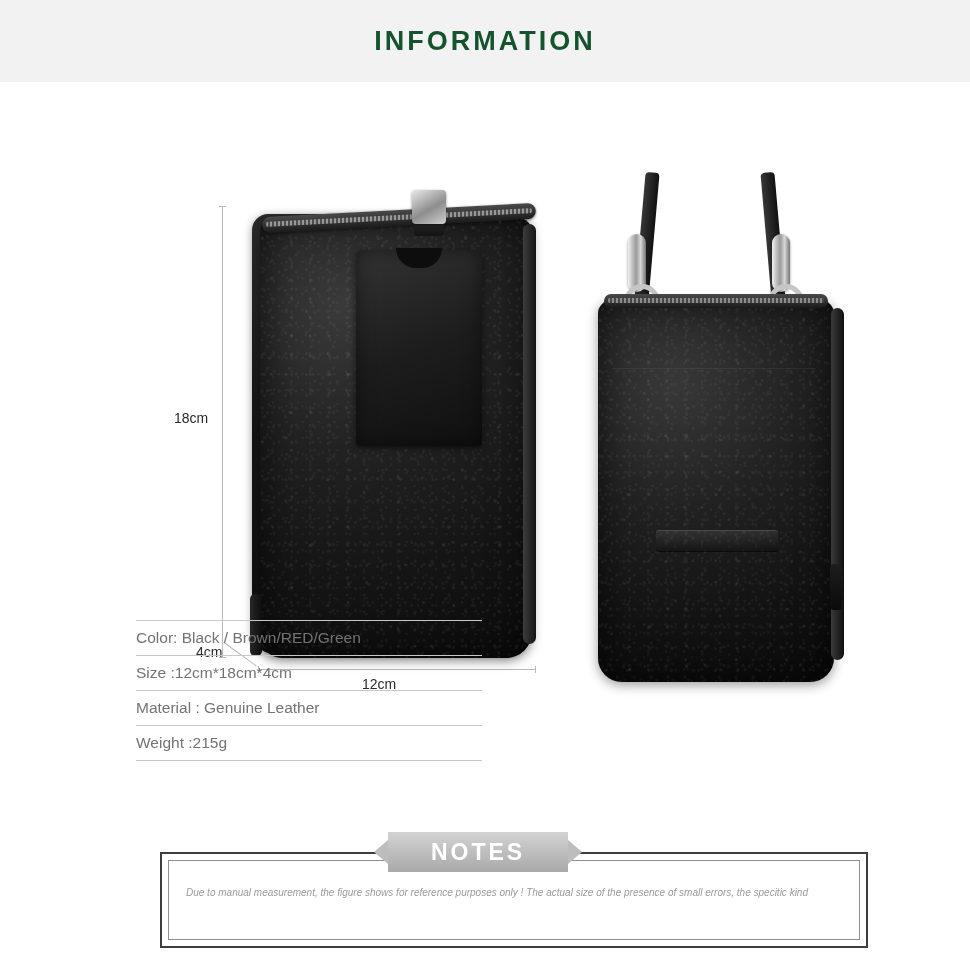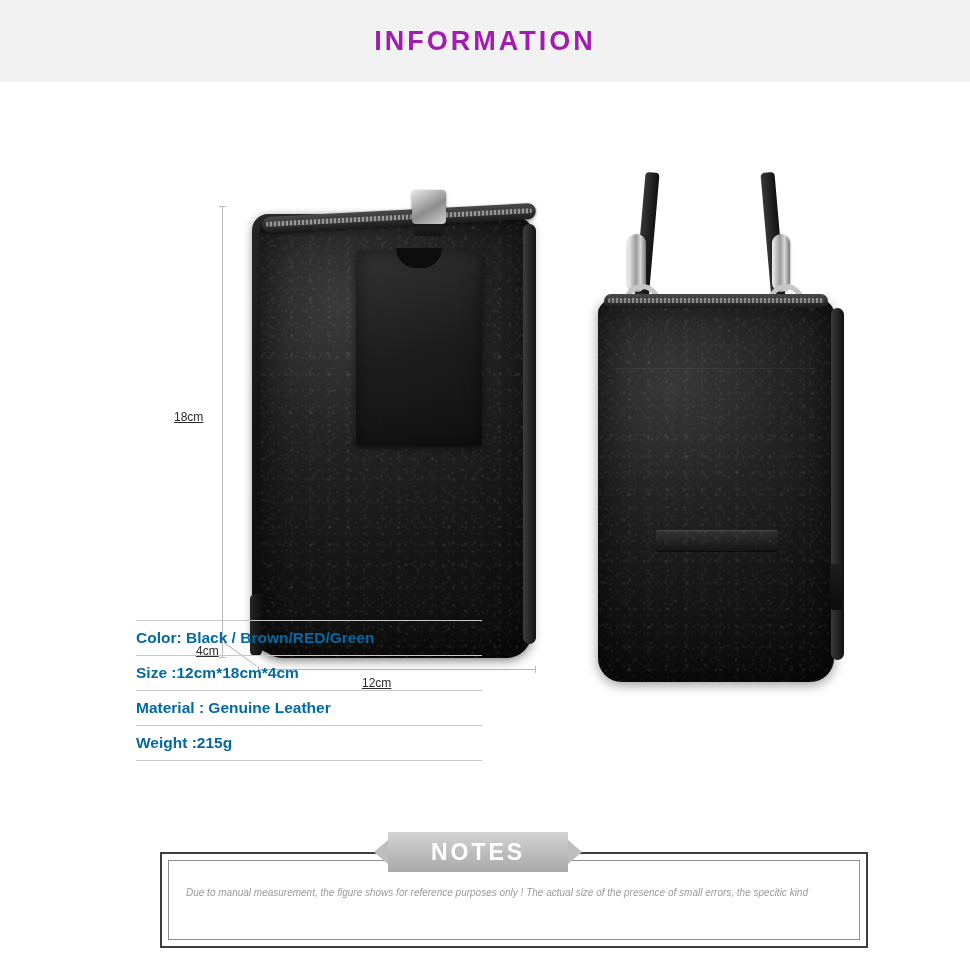--- a/index.html
+++ b/index.html
@@ -29,21 +29,21 @@
     position: absolute;
     left: 0;
     top: 0;
     width: 970px;
     height: 82px;
     line-height: 82px;
     text-align: center;
     font-size: 27px;
     letter-spacing: 3px;
     font-weight: bold;
-    color: #a21caf;
+    color: #14532d;
   }
 
   
   .stage {
     position: absolute;
     left: 0;
     top: 82px;
     width: 970px;
     height: 530px;
   }
@@ -93,24 +93,23 @@
     top: 560px;
     width: 40px;
     height: 1px;
     background: #b9b9b9;
     transform: rotate(36deg);
     transform-origin: left center;
   }
 
   .dim-label {
     position: absolute;
-    font-size: 12px;
+    font-size: 14px;
     color: #2a2a2a;
     white-space: nowrap;
-    text-decoration: underline;
   }
   .dim-h-label { left: 174px; top: 328px; }
   .dim-w-label { left: 362px; top: 594px; }
   .dim-d-label { left: 196px; top: 562px; }
 
   
   .bag-front {
     position: absolute;
     left: 246px;
     top: 112px;
@@ -355,23 +354,22 @@
     position: absolute;
     left: 136px;
     top: 620px;
     width: 346px;
   }
   .spec-row {
     height: 34px;
     line-height: 34px;
     border-bottom: 1px solid #c8c8c8;
     font-size: 15.5px;
-    color: #0369a1;
+    color: #737373;
     white-space: nowrap;
-    font-weight: bold;
   }
   .spec-row:first-child {
     border-top: 1px solid #c8c8c8;
   }
 
   
   .notes-wrap {
     position: absolute;
     left: 160px;
     top: 852px;

